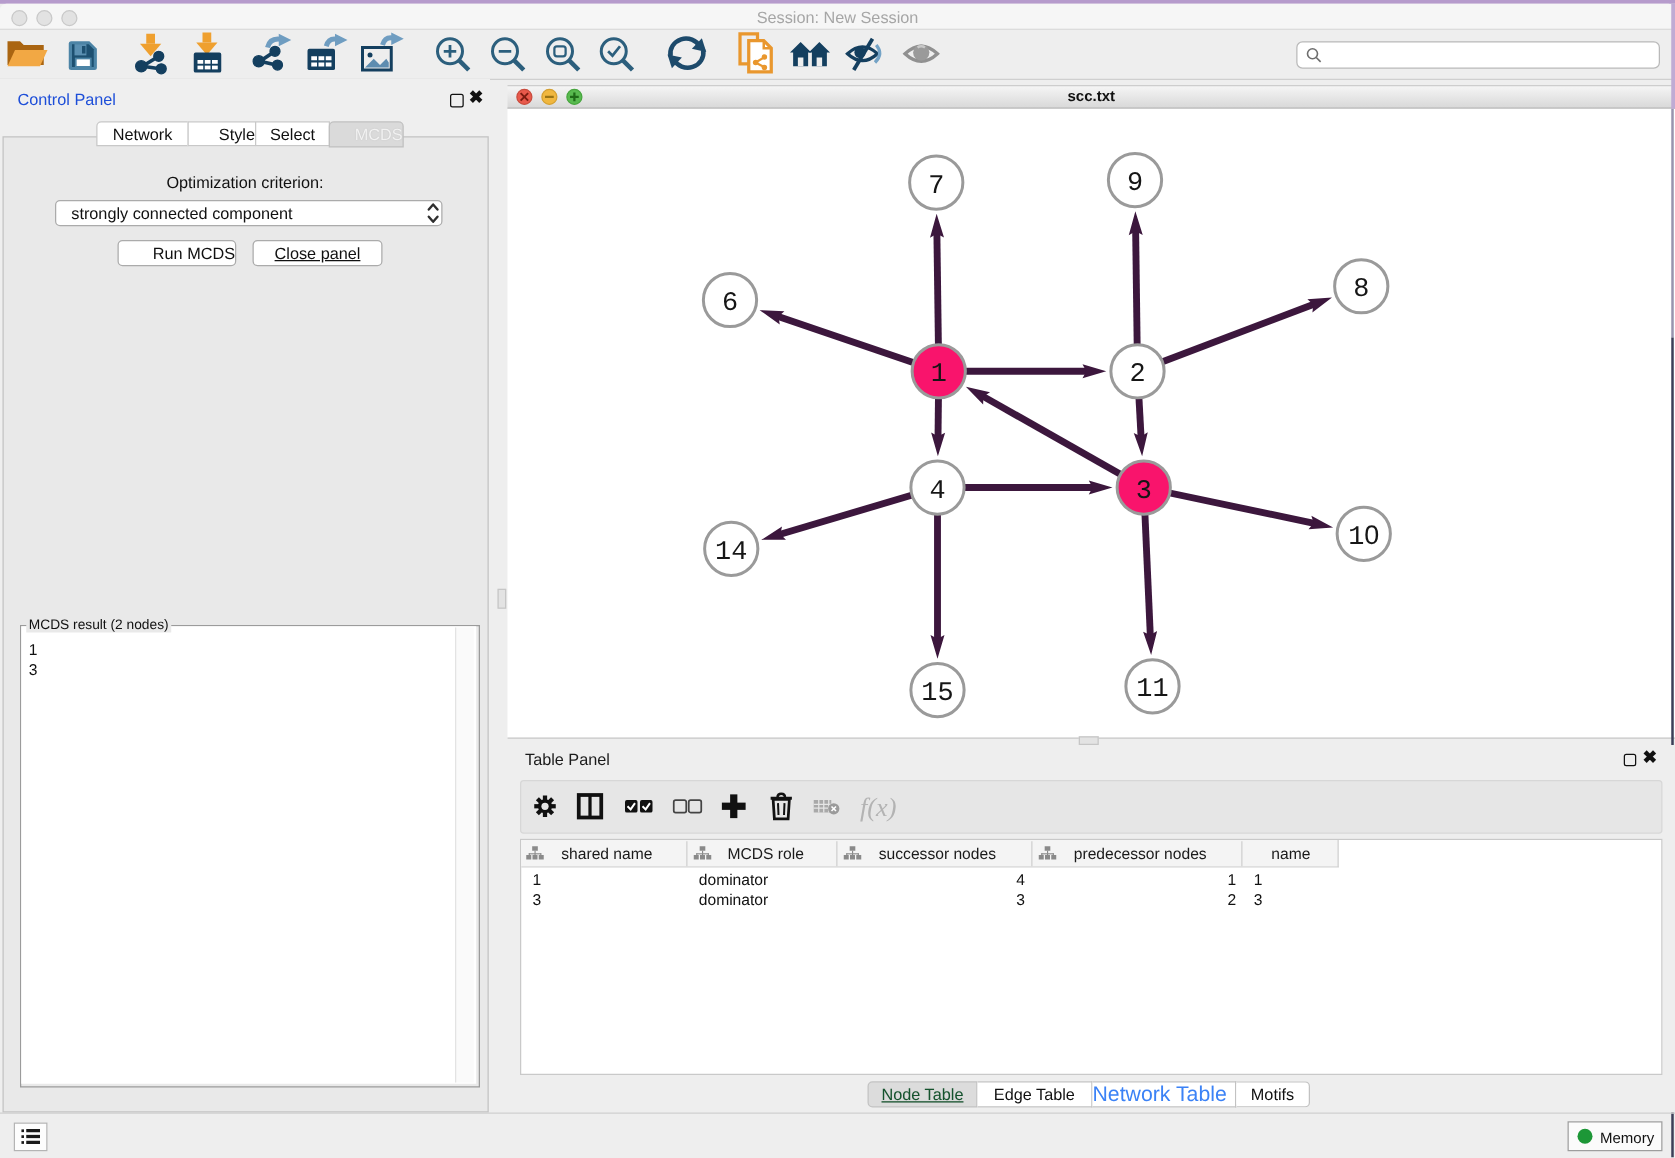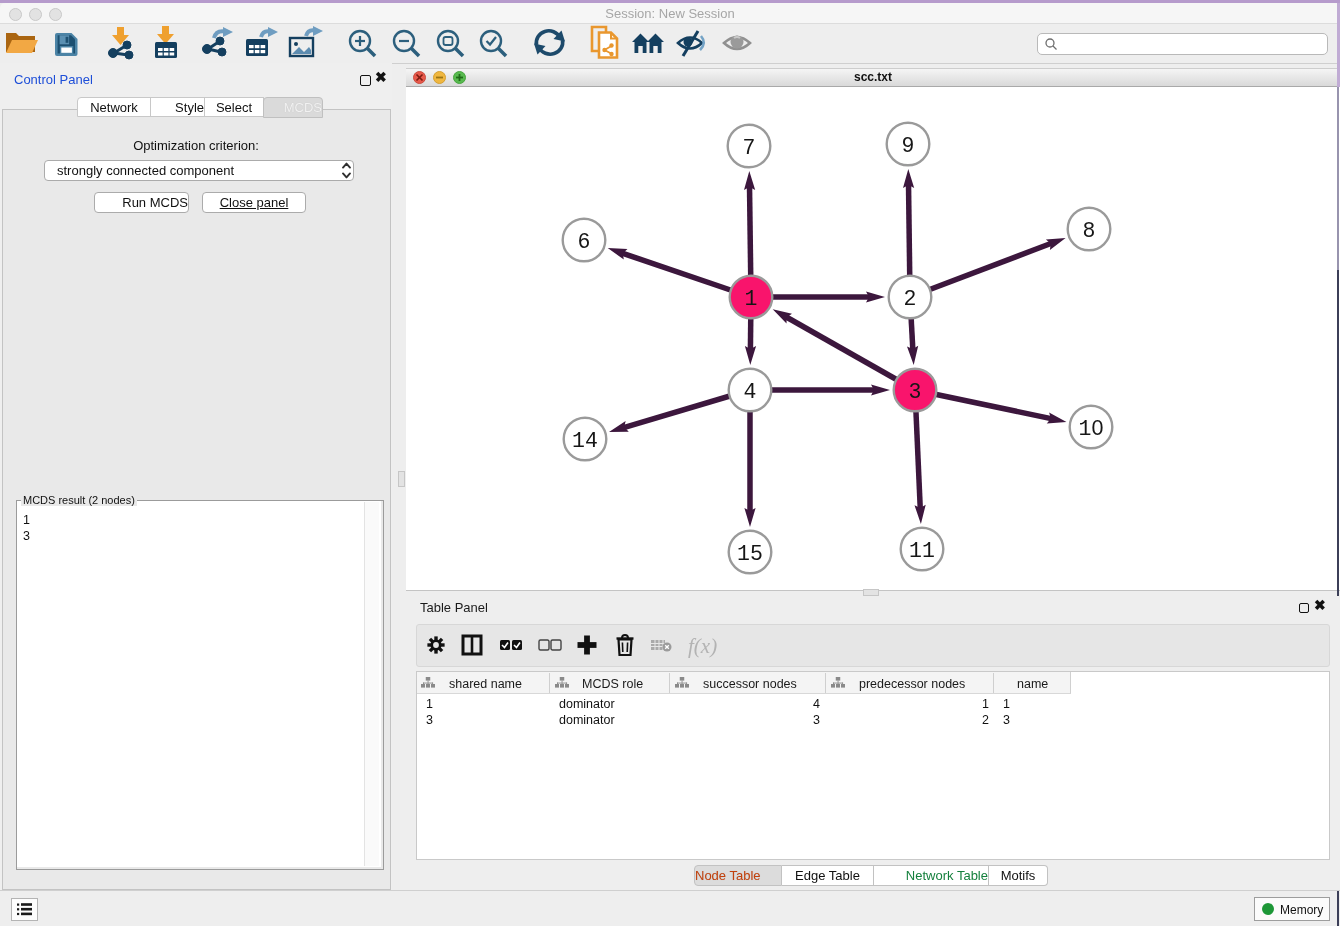--- a/index.html
+++ b/index.html
@@ -426,23 +426,23 @@
   <div class="abs" style="left:142px;top:2px;">dominator</div>
   <div class="abs" style="left:142px;top:18px;">dominator</div>
   <div class="abs" style="left:396px;top:2px;">4</div>
   <div class="abs" style="left:396px;top:18px;">3</div>
   <div class="abs" style="left:565px;top:2px;">1</div>
   <div class="abs" style="left:565px;top:18px;">2</div>
   <div class="abs" style="left:586px;top:2px;">1</div>
   <div class="abs" style="left:586px;top:18px;">3</div>
 </div>
 
-<div class="abs" style="left:694px;top:865px;width:88px;height:21px;background:#dcdcdc;border:1px solid #c2c2c2;border-radius:4px 0 0 4px;box-sizing:border-box;font-size:13px;color:#c2410c;line-height:20px;text-shadow:0 0 1px #c6c6c6;">Node Table</div>
+<div class="abs" style="left:694px;top:865px;width:88px;height:21px;background:#dcdcdc;border:1px solid #c2c2c2;border-radius:4px 0 0 4px;box-sizing:border-box;text-align:center;font-size:13px;color:#14532d;line-height:20px;text-shadow:0 0 1px #c6c6c6;text-decoration:underline;">Node Table</div>
 <div class="abs" style="left:782px;top:865px;width:92px;height:21px;background:#ffffff;border:1px solid #c2c2c2;border-left:none;box-sizing:border-box;text-align:center;font-size:13px;color:#111;line-height:20px;">Edge Table</div>
-<div class="abs" style="left:874px;top:865px;width:115px;height:21px;background:#ffffff;border:1px solid #c2c2c2;border-left:none;box-sizing:border-box;text-align:right;font-size:13px;color:#15803d;line-height:20px;">Network Table</div>
+<div class="abs" style="left:874px;top:865px;width:115px;height:21px;background:#ffffff;border:1px solid #c2c2c2;border-left:none;box-sizing:border-box;text-align:left;font-size:17px;color:#3b82f6;line-height:20px;">Network Table</div>
 <div class="abs" style="left:989px;top:865px;width:59px;height:21px;background:#ffffff;border:1px solid #c2c2c2;border-left:none;border-radius:0 4px 4px 0;box-sizing:border-box;text-align:center;font-size:13px;color:#111;line-height:20px;">Motifs</div>
 
 <div class="abs" style="left:0;top:890px;width:1340px;height:1px;background:#cfcfcf;"></div>
 <div class="abs" style="left:11px;top:898px;width:27px;height:23px;background:#fdfdfd;border:1px solid #b4b4b4;box-sizing:border-box;"></div>
 <svg class="abs" style="left:17px;top:903px;" width="16" height="13" viewBox="0 0 16 13">
     <g fill="#1a1a1a">
       <rect x="0" y="0.5" width="2.2" height="2.2"></rect>
       <rect x="0" y="5.2" width="2.2" height="2.2"></rect>
       <rect x="0" y="9.9" width="2.2" height="2.2"></rect>
       <rect x="4" y="0.2" width="11" height="2.6"></rect>

